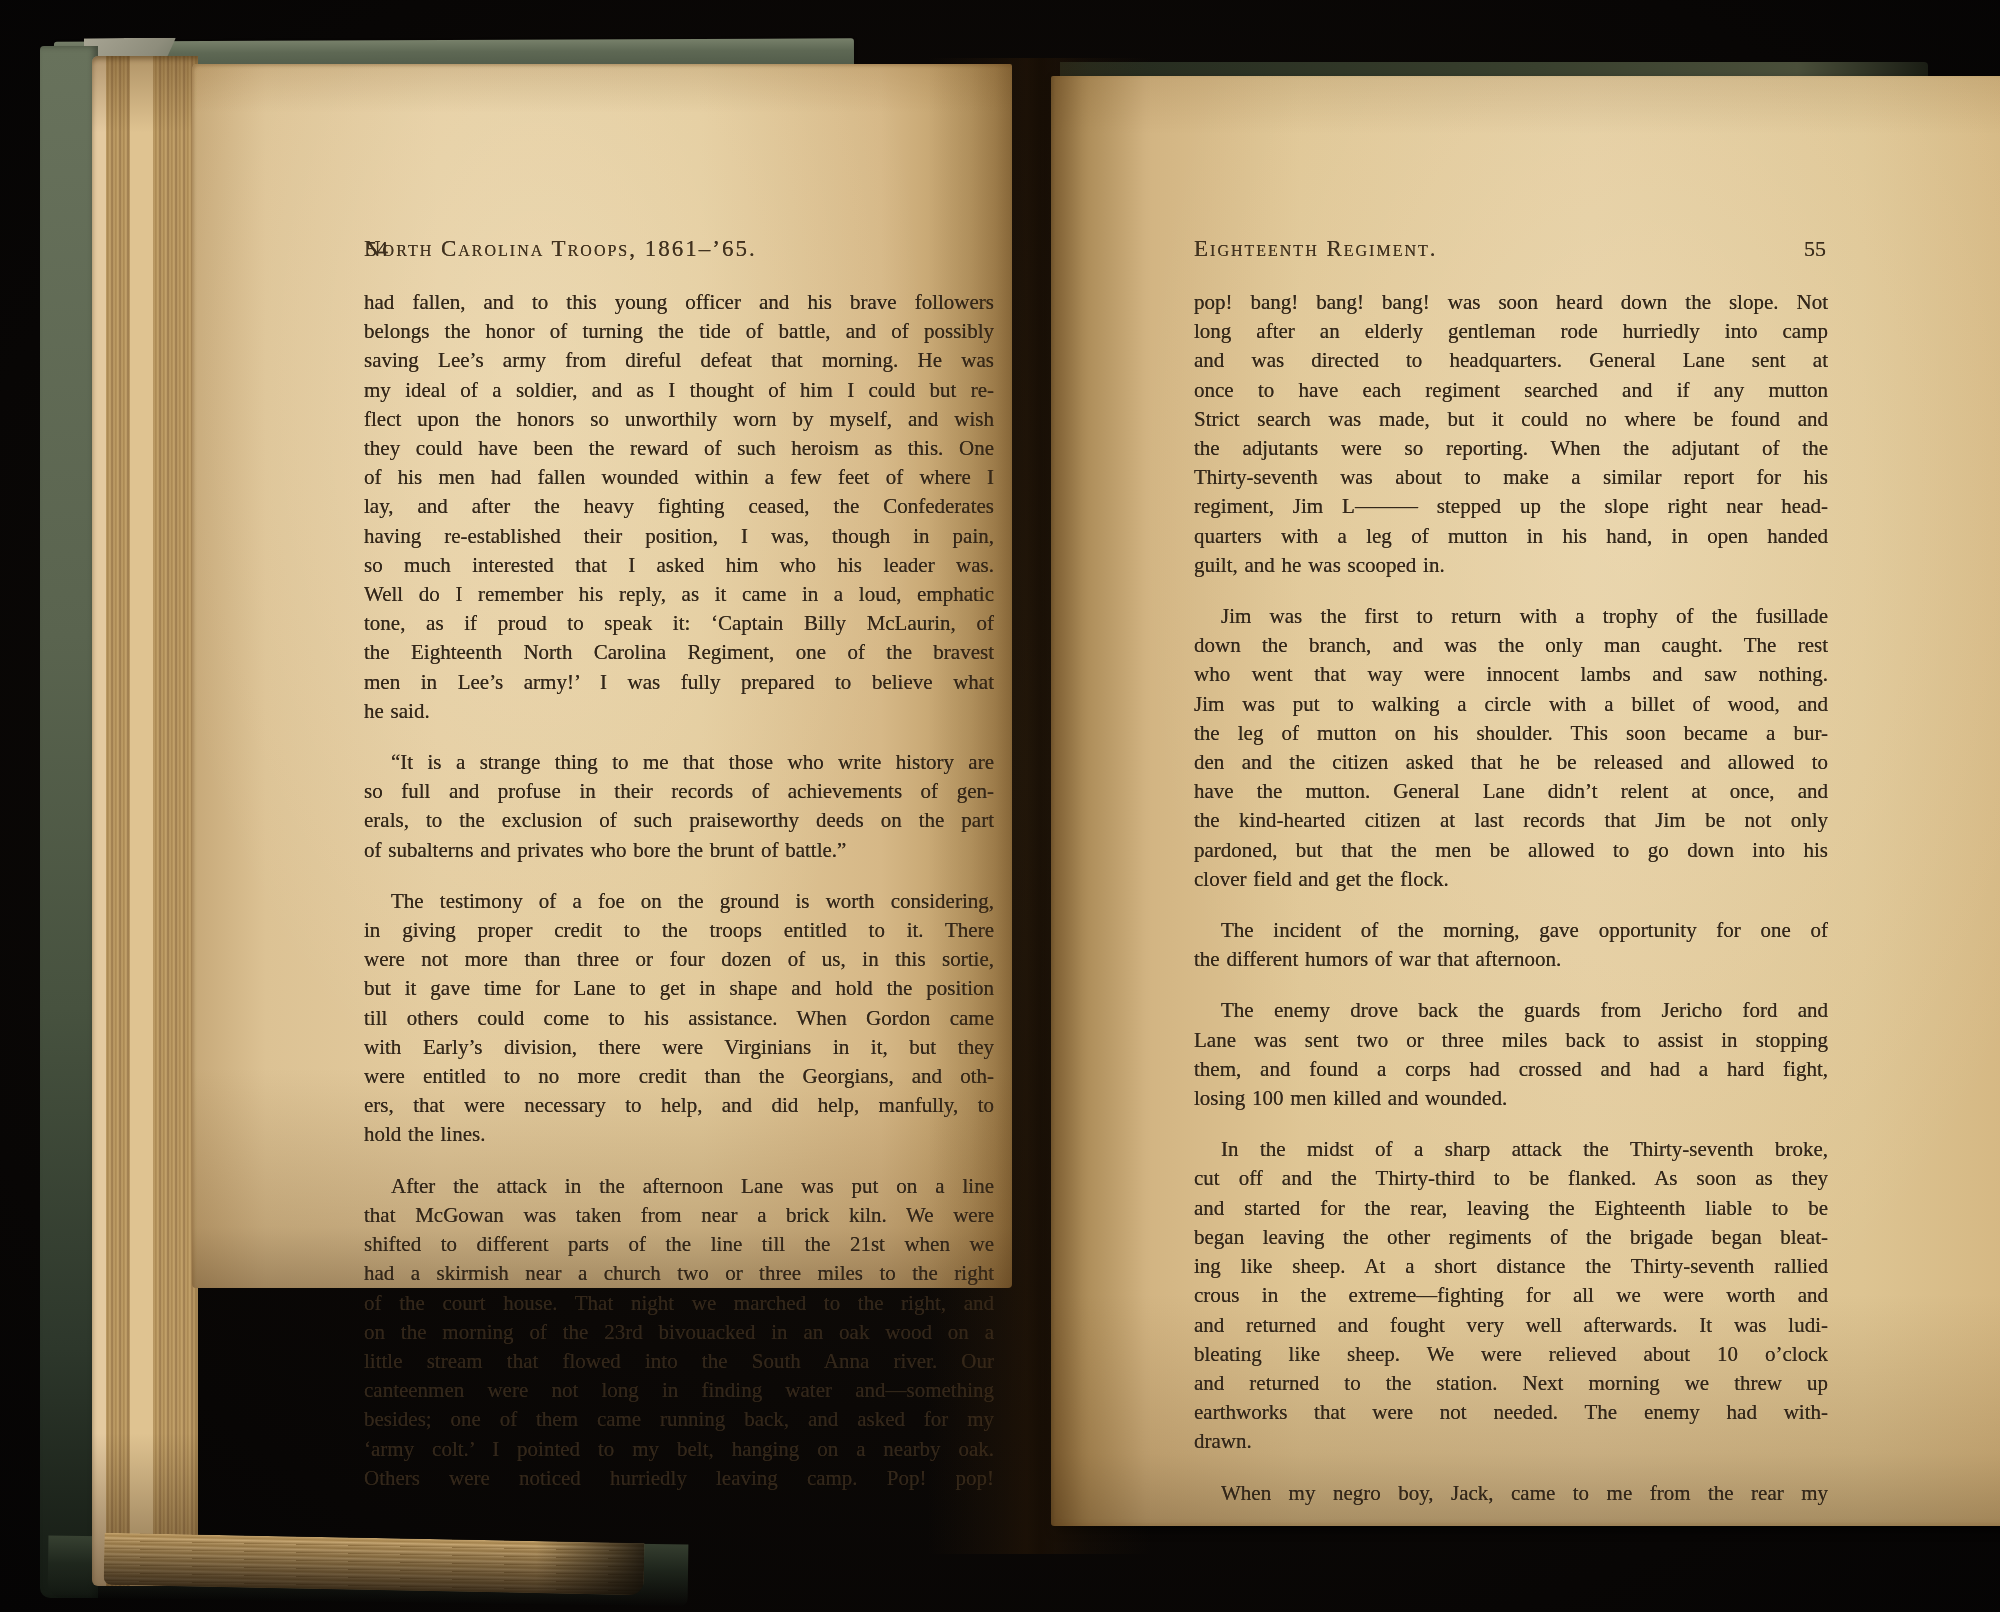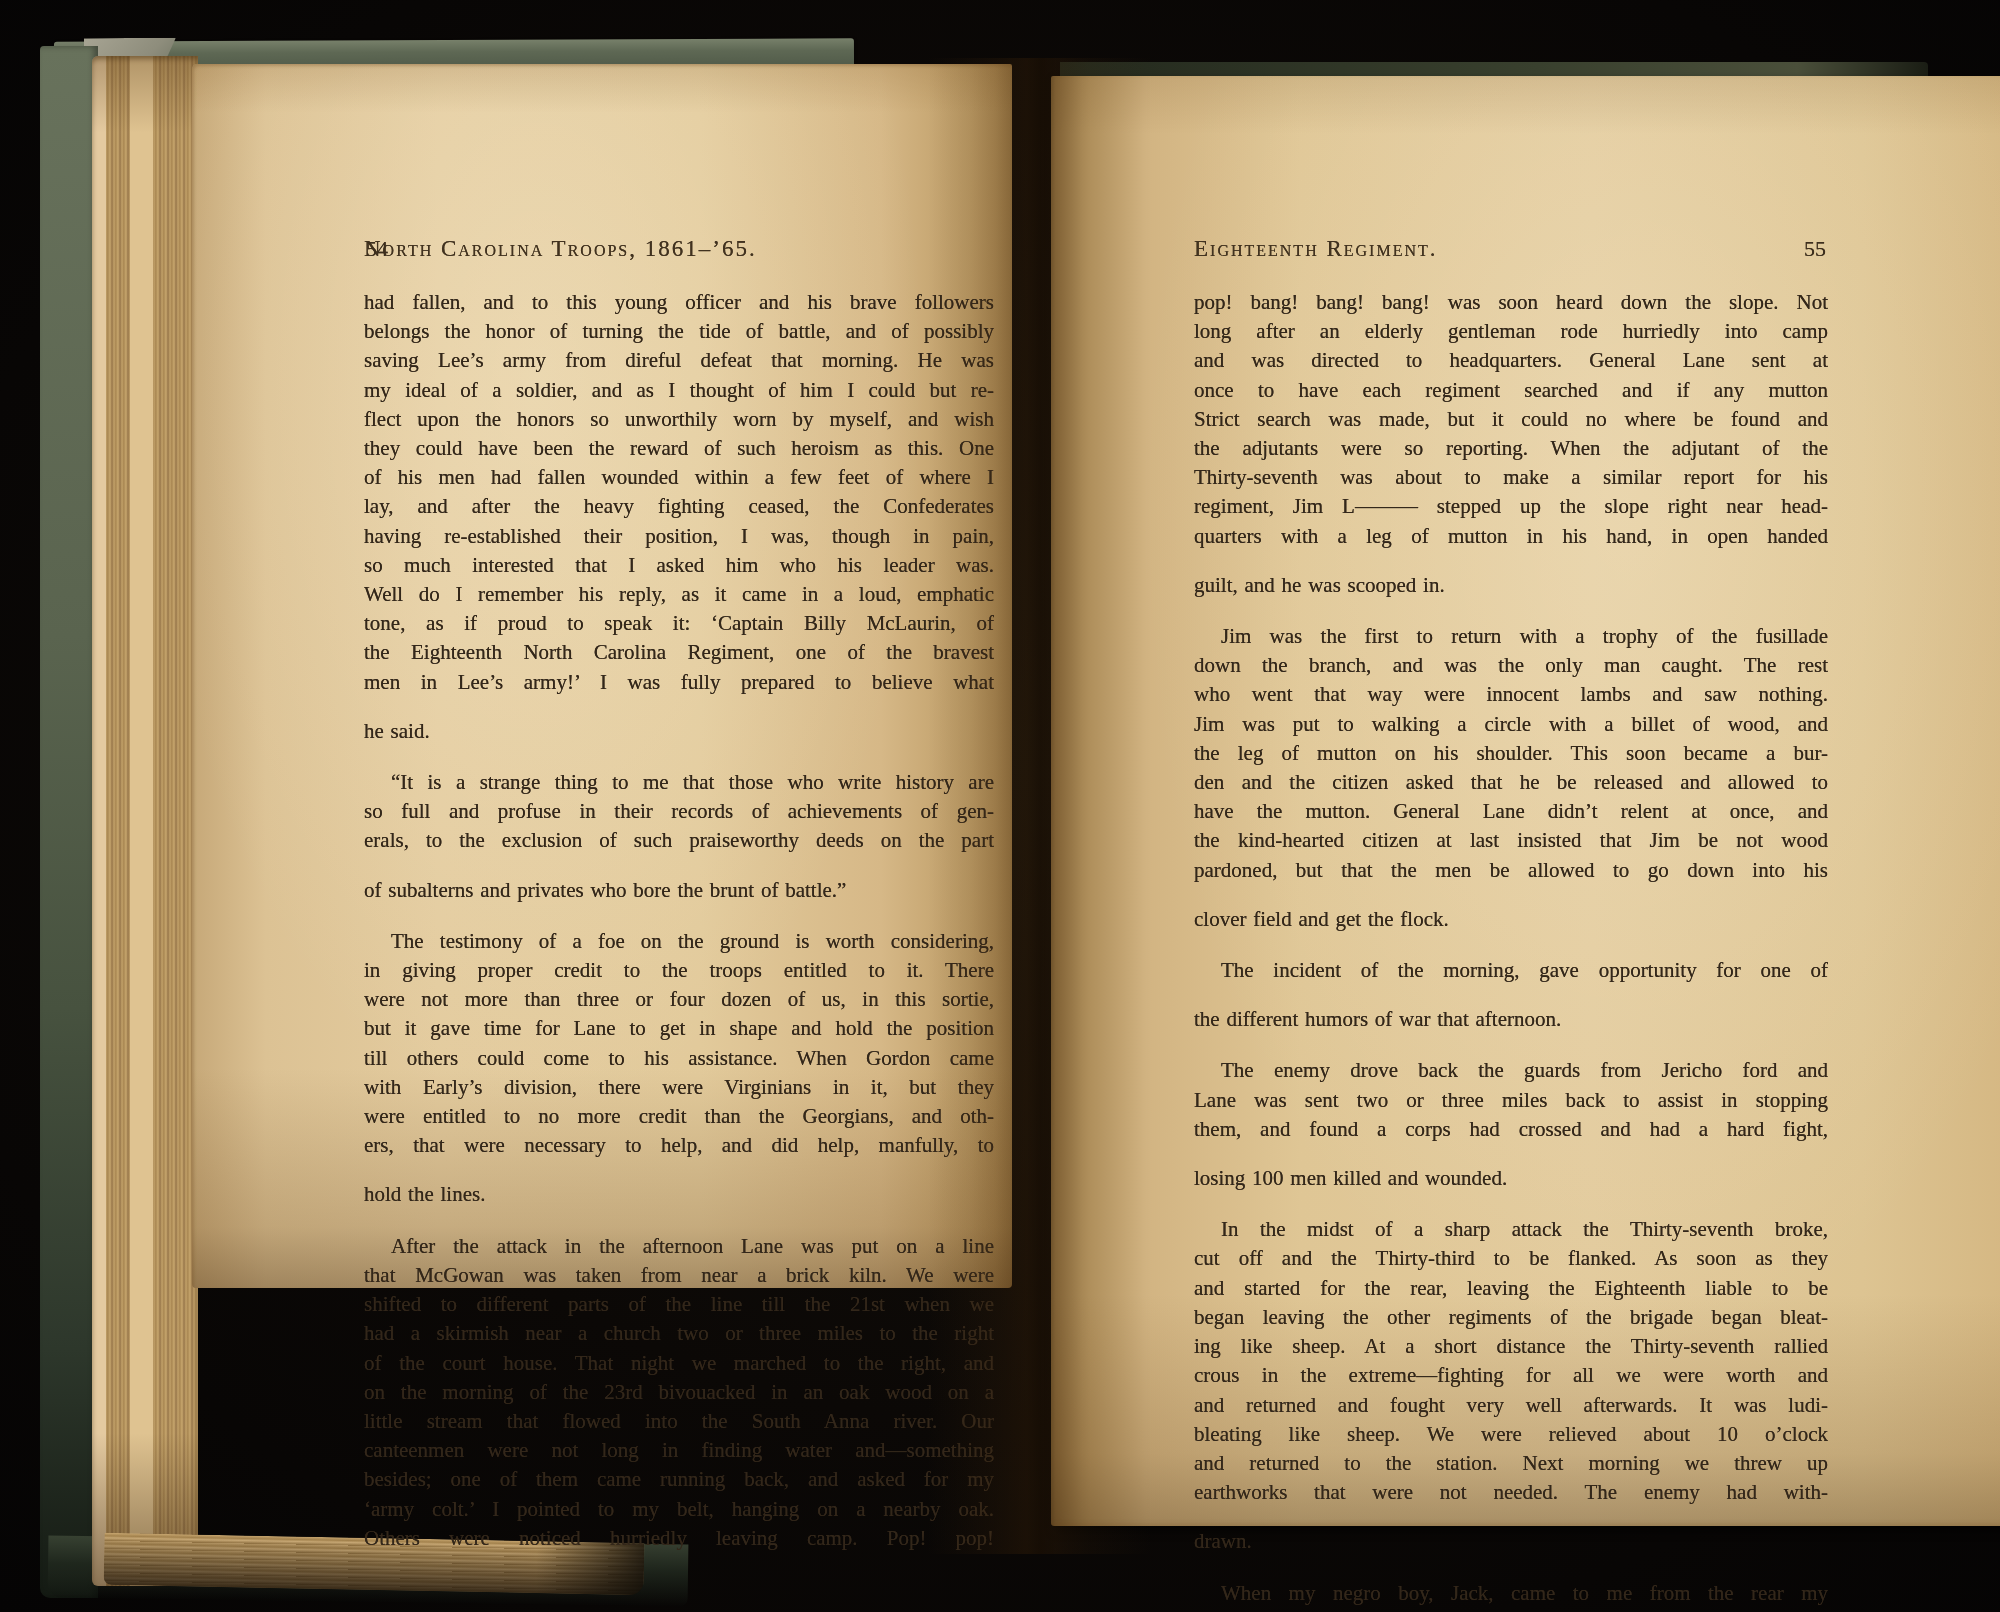--- a/index.html
+++ b/index.html
@@ -122,21 +122,21 @@
   .page-num.right{right:2px;}
 
   .body-text{
     position:absolute;color:var(--ink-color);
     font-size:21px;line-height:29.2px;word-spacing:1.5px;
     text-shadow:0 0 .6px rgba(51,39,26,.85);
   }
   .page-left .body-text{left:172px;top:224px;width:630px;}
   .page-right .body-text{left:143px;top:212px;width:634px;}
   .line{text-align:justify;text-align-last:justify;}
-  .line.pend{text-align-last:left;margin-top:20px;}
+  .line.pend{text-align-last:left;}
   .line.indent{text-indent:27px;margin-top:22px;}
 </style>
 </head>
 <body class="noselect">
 
 <div>
 
   <div class="cover-top"></div>
   <div class="cover-chip"></div>
   <div class="cover-left"></div>
@@ -211,21 +211,21 @@
         <div class="line">regiment, Jim L——— stepped up the slope right near head-</div>
         <div class="line">quarters with a leg of mutton in his hand, in open handed</div>
         <div class="line pend">guilt, and he was scooped in.</div>
         <div class="line indent">Jim was the first to return with a trophy of the fusillade</div>
         <div class="line">down the branch, and was the only man caught.  The rest</div>
         <div class="line">who went that way were innocent lambs and saw nothing.</div>
         <div class="line">Jim was put to walking a circle with a billet of wood, and</div>
         <div class="line">the leg of mutton on his shoulder.  This soon became a bur-</div>
         <div class="line">den and the citizen asked that he be released and allowed to</div>
         <div class="line">have the mutton.  General Lane didn’t relent at once, and</div>
-        <div class="line">the kind-hearted citizen at last insisted that Jim be not wood</div>
+        <div class="line">the kind-hearted citizen at last records that Jim be not only</div>
         <div class="line">pardoned, but that the men be allowed to go down into his</div>
         <div class="line pend">clover field and get the flock.</div>
         <div class="line indent">The incident of the morning, gave opportunity for one of</div>
         <div class="line pend">the different humors of war that afternoon.</div>
         <div class="line indent">The enemy drove back the guards from Jericho ford and</div>
         <div class="line">Lane was sent two or three miles back to assist in stopping</div>
         <div class="line">them, and found a corps had crossed and had a hard fight,</div>
         <div class="line pend">losing 100 men killed and wounded.</div>
         <div class="line indent">In the midst of a sharp attack the Thirty-seventh broke,</div>
         <div class="line">cut off and the Thirty-third to be flanked.  As soon as they</div>

